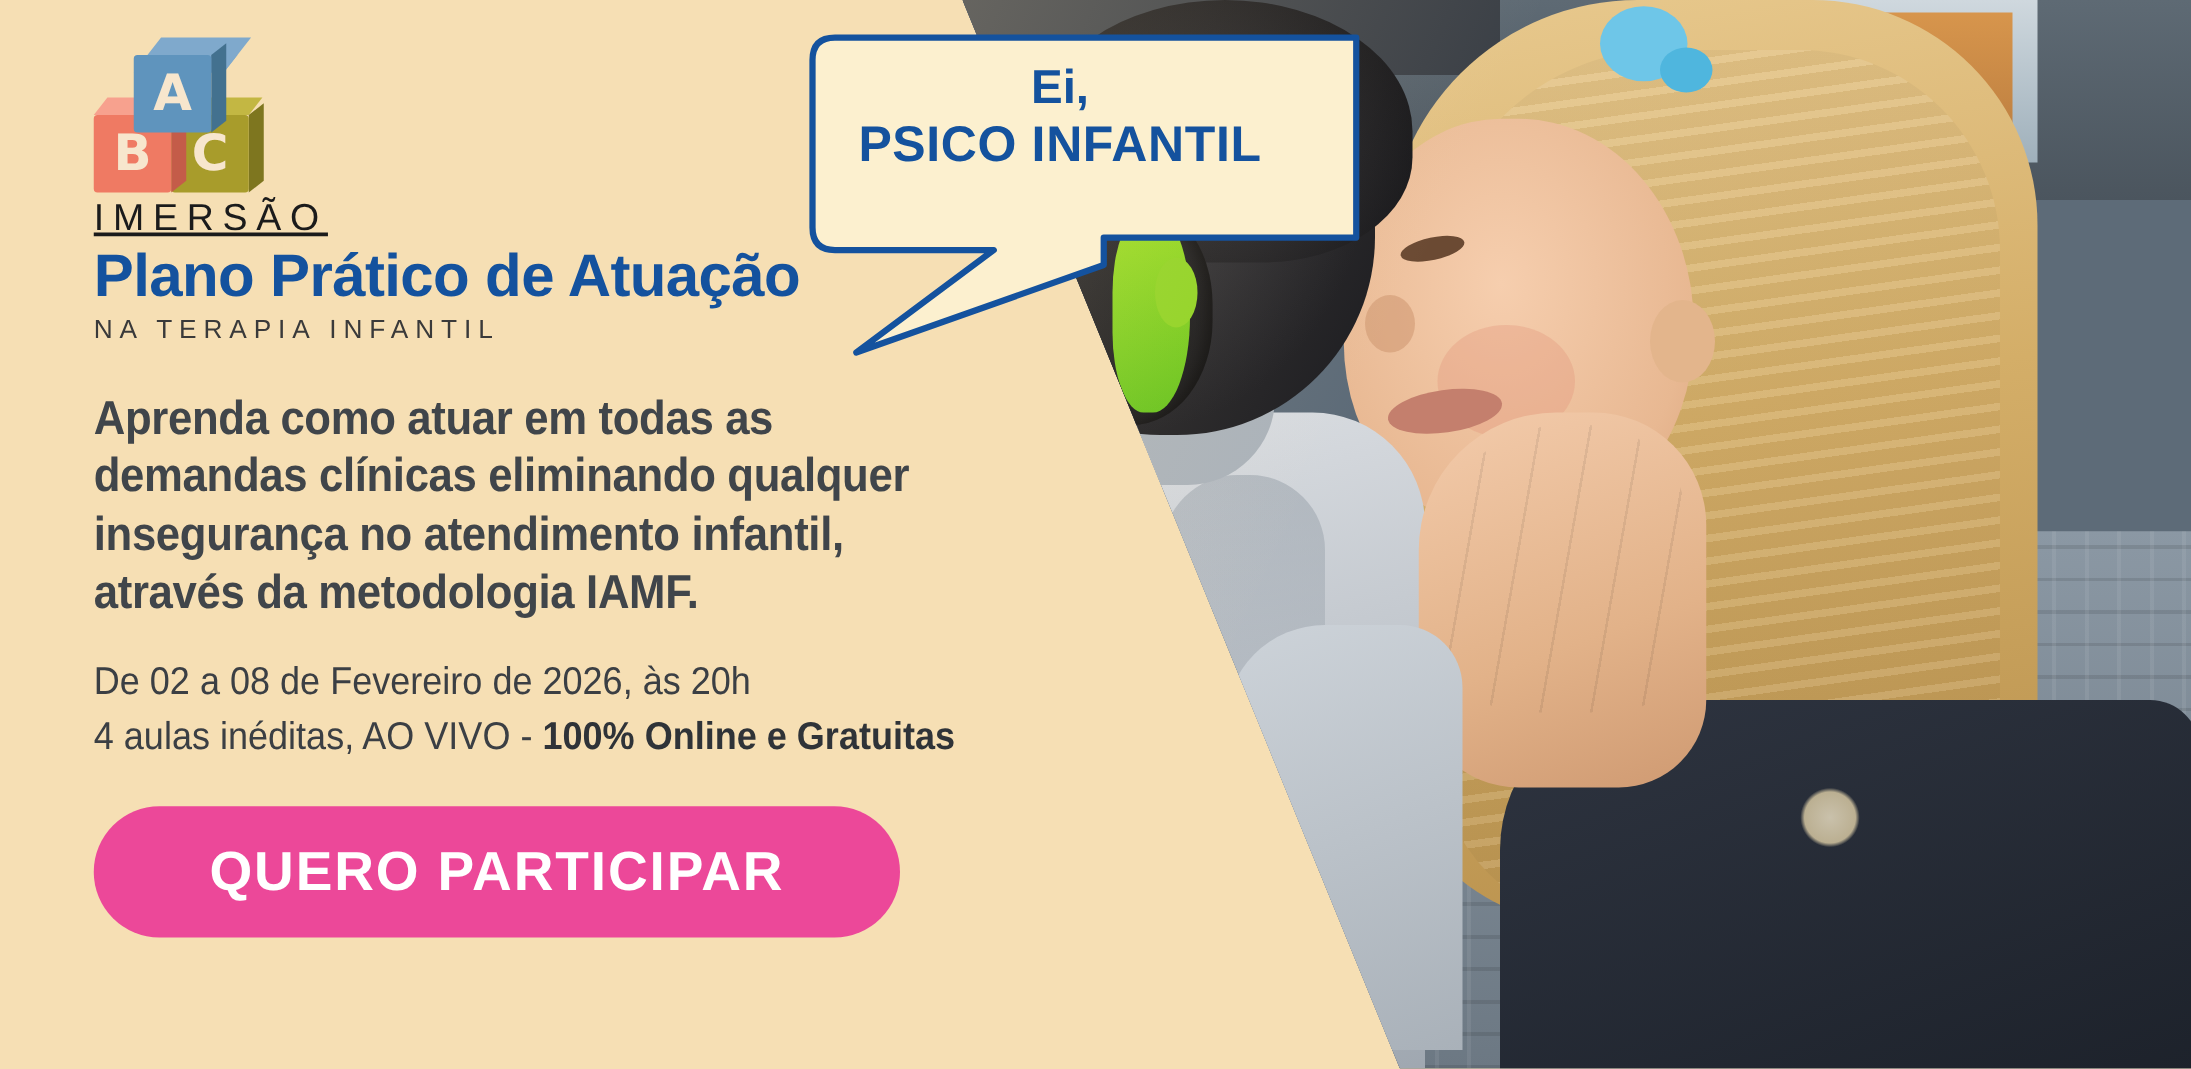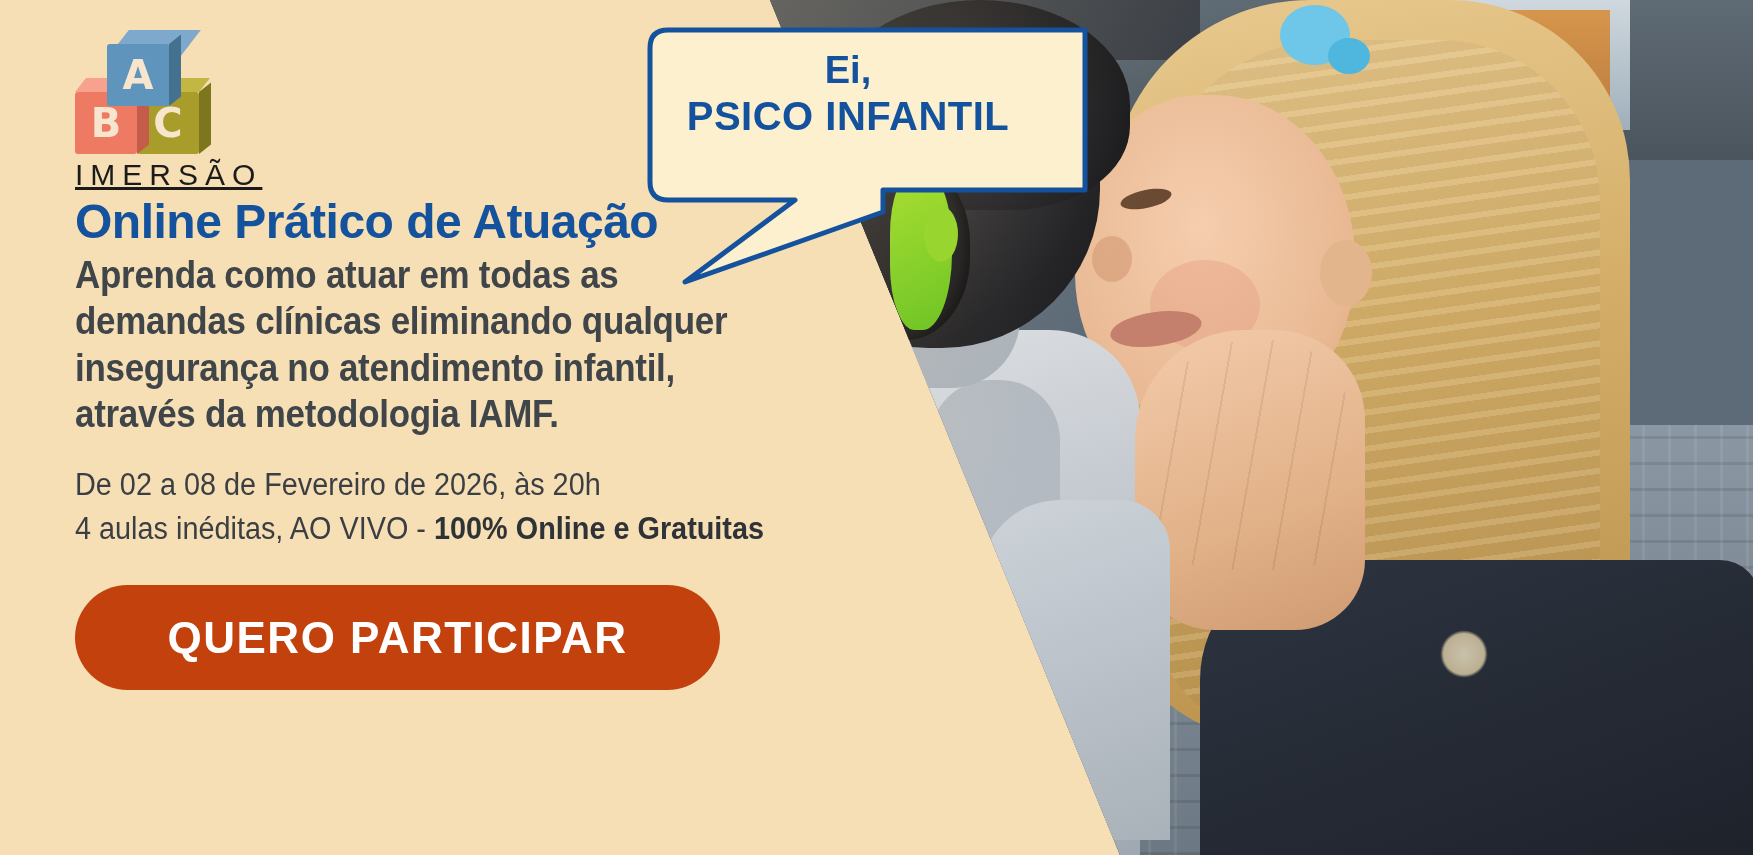--- a/index.html
+++ b/index.html
@@ -330,21 +330,21 @@
     margin-bottom:34px;
   }
   .details b { font-weight:bold; color:#2f3338; }
 
   .cta {
     display:inline-flex;
     align-items:center;
     justify-content:center;
     width:645px;
     height:105px;
-    background:#c2410c;
+    background:#ec4899;
     color:#ffffff;
     border:none;
     border-radius:56px;
     font-size:44px;
     font-weight:bold;
     letter-spacing:1.5px;
     cursor:pointer;
     font-family:"Liberation Sans", sans-serif;
   }
 
@@ -451,21 +451,22 @@
       </div>
       <div class="blk blk-a">
         <div class="top top-quad"></div>
         <div class="side"></div>
         <div class="face"></div>
         <div class="blk-letter">A</div>
       </div>
     </div>
 
     <div class="imersao">IMERSÃO</div>
-    <div class="title">Online Prático de Atuação</div>
+    <div class="title">Plano Prático de Atuação</div>
+    <div class="subtitle">NA TERAPIA INFANTIL</div>
 
     <div class="lead">
       <div>Aprenda como atuar em todas as</div>
       <div>demandas clínicas eliminando qualquer</div>
       <div>insegurança no atendimento infantil,</div>
       <div>através da metodologia IAMF.</div>
     </div>
 
     <div class="details">
       <div>De 02 a 08 de Fevereiro de 2026, às 20h</div>

